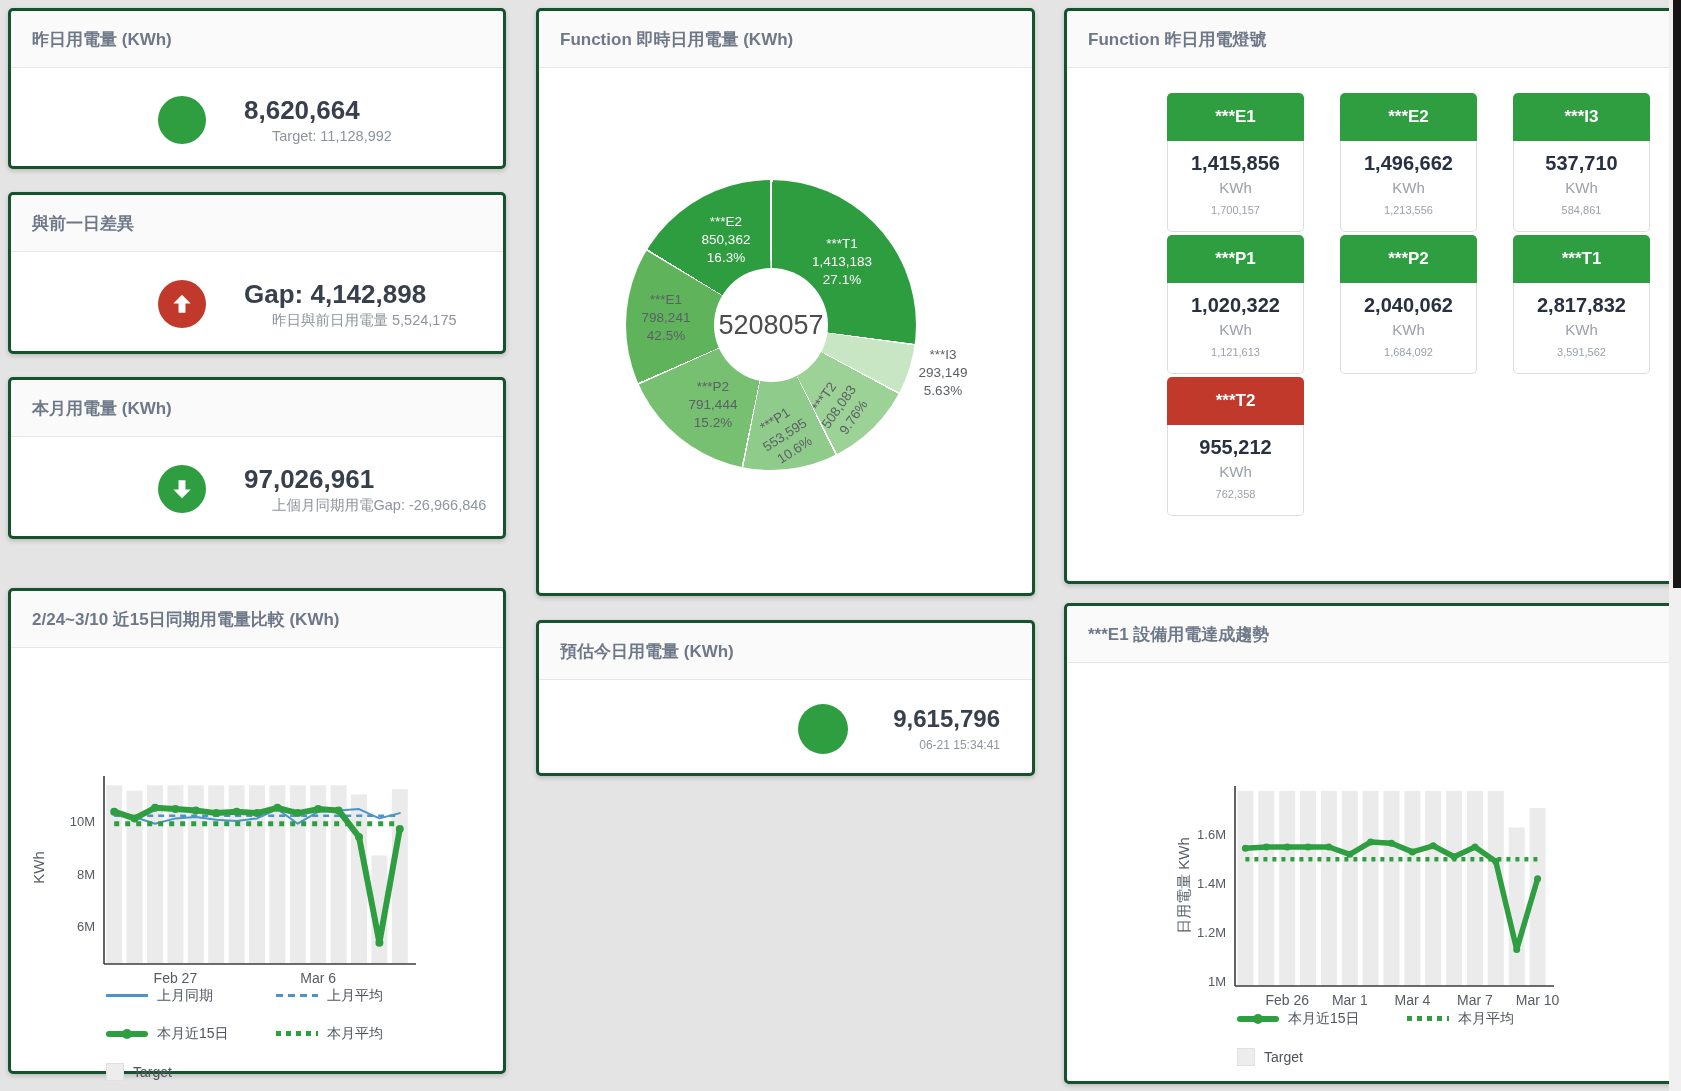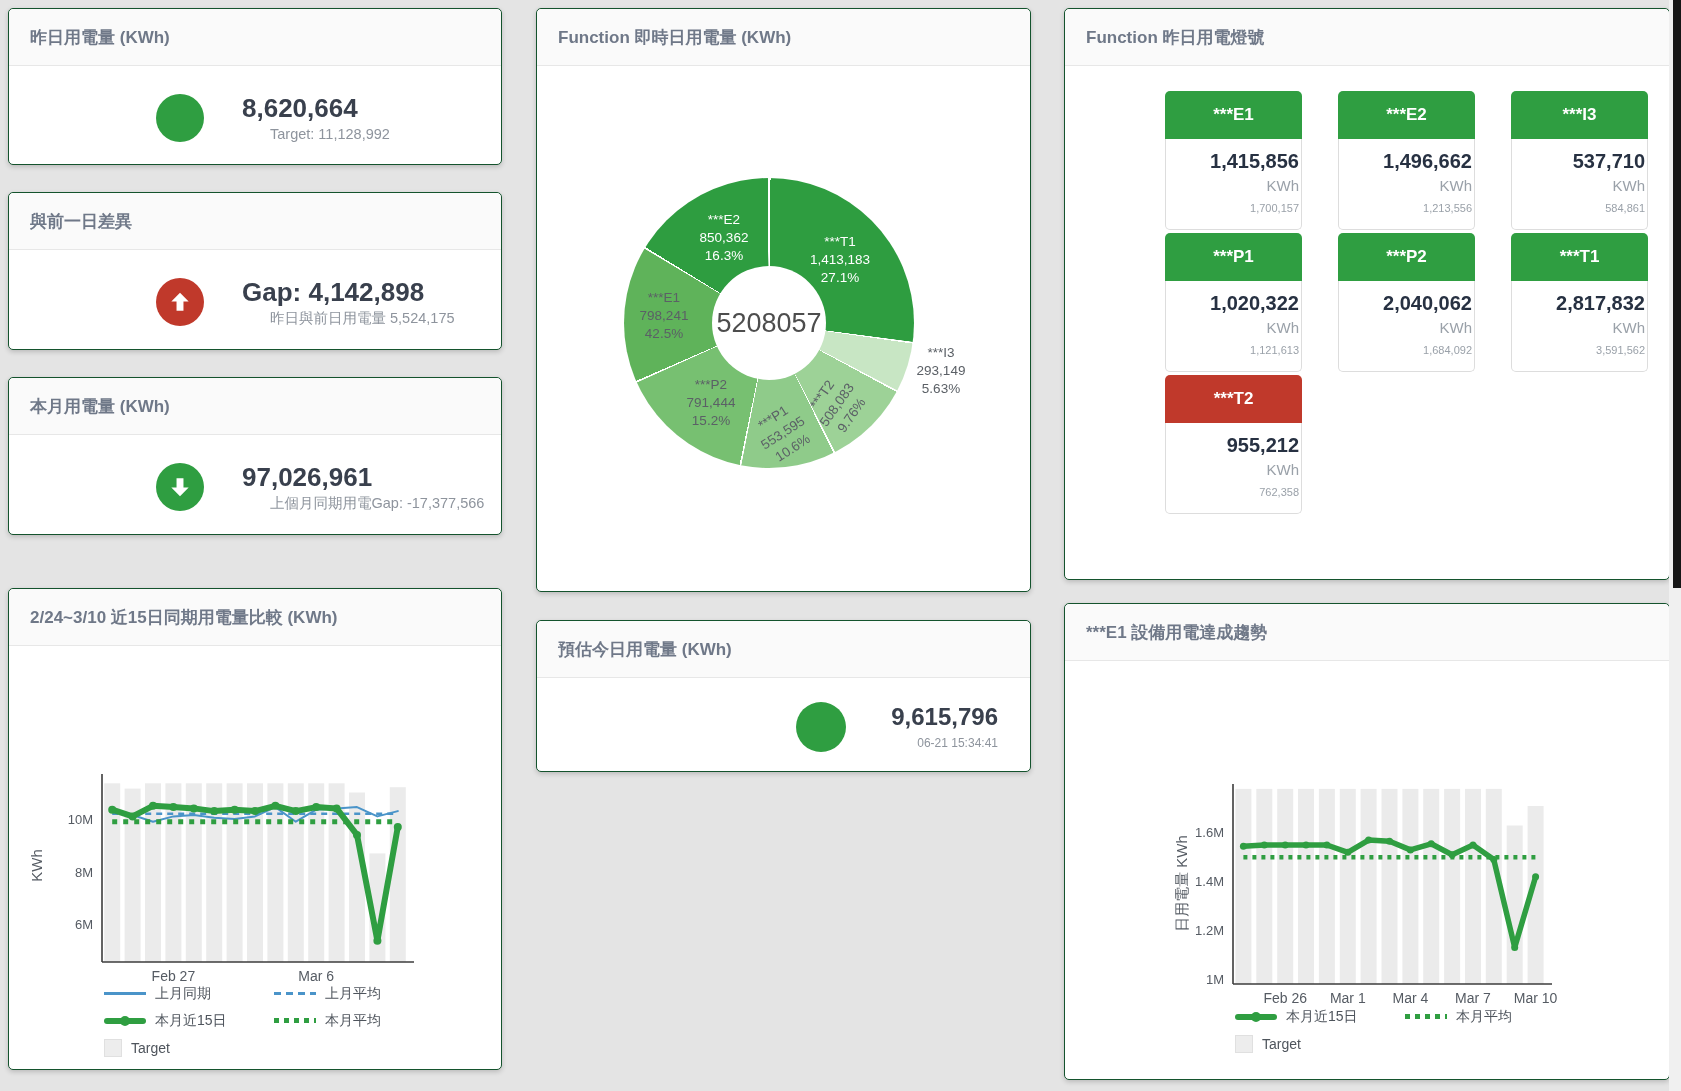--- a/index.html
+++ b/index.html
@@ -1,18 +1,18 @@
 <!DOCTYPE html>
 <html><head>
 <meta charset="utf-8">
 <style>
   html,body{margin:0;padding:0;}
   body{font-family:"Liberation Sans","DejaVu Sans",sans-serif;background:#e4e4e4;}
   .page{position:relative;width:1681px;height:1091px;background:#e4e4e4;overflow:hidden;}
-  .panel{position:absolute;background:#fff;border:1px solid #14532d;border-radius:5px;
+  .panel{position:absolute;background:#fff;border:3px solid #14532d;border-radius:5px;
          box-shadow:0 2px 5px rgba(0,0,0,.18);}
   .ph{background:#fafafa;border-bottom:1px solid #e7e7e7;border-radius:5px 5px 0 0;
       padding:17px 21px 16px 21px;}
   .pt{font-size:17px;font-weight:700;color:#6f7888;}
   
   .stat{position:relative;height:calc(100% - 52px);}
   .circle{position:absolute;left:147px;top:50%;transform:translateY(-50%);
           width:48px;height:48px;border-radius:50%;display:flex;align-items:center;justify-content:center;}
   .stat-text{position:absolute;left:233px;top:50%;transform:translateY(-50%);}
   .stat-value{font-size:26px;font-weight:700;color:#39404d;line-height:32px;}
@@ -23,31 +23,31 @@
         background:#fff;border-radius:50%;display:flex;align-items:center;justify-content:center;
         font-size:27px;color:#4d4d4d;z-index:2;}
   .slice-label{position:absolute;font-size:13.5px;line-height:1.32;text-align:center;white-space:nowrap;z-index:1;}
   
   .tile-grid{position:absolute;left:100px;top:82px;display:grid;
              grid-template-columns:repeat(3,137px);column-gap:36px;row-gap:3px;}
   .tile{width:137px;}
   .tile-head{height:48px;display:flex;align-items:center;justify-content:center;
              color:#fff;font-size:17px;font-weight:700;border-radius:5px 5px 0 0;}
   .tile-body{border:1px solid #ddd;border-top:none;border-radius:0 0 5px 5px;background:#fff;
-             text-align:right;padding:9px 2px 10px 2px;}
+             text-align:center;padding:9px 2px 10px 2px;}
   .tile-value{font-size:20px;font-weight:700;color:#273142;line-height:26px;}
   .tile-unit{font-size:15px;color:#9aa1a9;line-height:23px;}
   .tile-target{font-size:11px;color:#9aa1a9;line-height:22px;}
   
   svg.chart{position:absolute;overflow:visible;}
   .tick{font-size:13px;fill:#555b63;font-family:"Liberation Sans","DejaVu Sans",sans-serif;}
   .xtick{font-size:14px;fill:#555b63;font-family:"Liberation Sans","DejaVu Sans",sans-serif;}
   .ylabel{position:absolute;width:200px;text-align:center;transform:rotate(-90deg);
           font-size:15px;color:#555b63;}
-  .legend{position:absolute;display:grid;row-gap:8px;}
+  .legend{position:absolute;display:grid;row-gap:19px;}
   .legend-item{display:flex;align-items:center;font-size:14px;color:#4e545c;height:19px;cursor:pointer;}
   .mk{display:inline-block;width:42px;margin-right:9px;flex:none;}
   .mk-line{height:3px;}
   .mk-dash{height:3px;}
   .mk-thick{height:6px;border-radius:3px;position:relative;}
   .mkdot{position:absolute;left:50%;top:50%;transform:translate(-50%,-50%);
          width:10px;height:10px;border-radius:50%;}
   .mk-dots{height:5px;}
   .mk-square{width:16px;height:16px;}
   .legend-label{white-space:nowrap;}
@@ -96,21 +96,21 @@
       <span class="pt">本月用電量 (KWh)</span>
     </div>
     <div class="stat">
       <span class="circle" style="background:#2f9e41;">
         <svg class="arrow-icon" width="26" height="26" viewBox="0 0 24 24">
           <path d="M12 20.5 L4 12.5 L8.8 12.5 L8.8 4 L15.2 4 L15.2 12.5 L20 12.5 Z" fill="#fff"></path>
         </svg>
       </span>
       <div class="stat-text">
         <div class="stat-value">97,026,961</div>
-        <div class="stat-sub">上個月同期用電Gap: -17,377,566</div>
+        <div class="stat-sub">上個月同期用電Gap: -26,966,846</div>
       </div>
     </div>
   </section>
 
   <section class="panel" style="left:536px;top:8px;width:493px;height:582px;">
     <div class="ph">
       <span class="pt">Function 即時日用電量 (KWh)</span>
     </div>
     <div class="donut" id="donut" style="background: conic-gradient(rgb(255, 255, 255) 0deg, rgb(255, 255, 255) 0.6deg, rgb(46, 157, 64) 0.6deg, rgb(46, 157, 64) 97.36deg, rgb(255, 255, 255) 97.56deg, rgb(255, 255, 255) 98.16deg, rgb(200, 230, 196) 98.16deg, rgb(200, 230, 196) 117.63deg, rgb(255, 255, 255) 117.83deg, rgb(255, 255, 255) 118.43deg, rgb(157, 210, 151) 118.43deg, rgb(157, 210, 151) 152.76deg, rgb(255, 255, 255) 152.96deg, rgb(255, 255, 255) 153.56deg, rgb(143, 203, 138) 153.56deg, rgb(143, 203, 138) 190.92deg, rgb(255, 255, 255) 191.12deg, rgb(255, 255, 255) 191.72deg, rgb(119, 192, 113) 191.72deg, rgb(119, 192, 113) 245.64deg, rgb(255, 255, 255) 245.84deg, rgb(255, 255, 255) 246.44deg, rgb(95, 179, 90) 246.44deg, rgb(95, 179, 90) 300.72deg, rgb(255, 255, 255) 300.92deg, rgb(255, 255, 255) 301.52deg, rgb(46, 157, 64) 301.52deg, rgb(46, 157, 64) 359.4deg, rgb(255, 255, 255) 359.6deg, rgb(255, 255, 255) 360deg);">
       <div class="hole">

